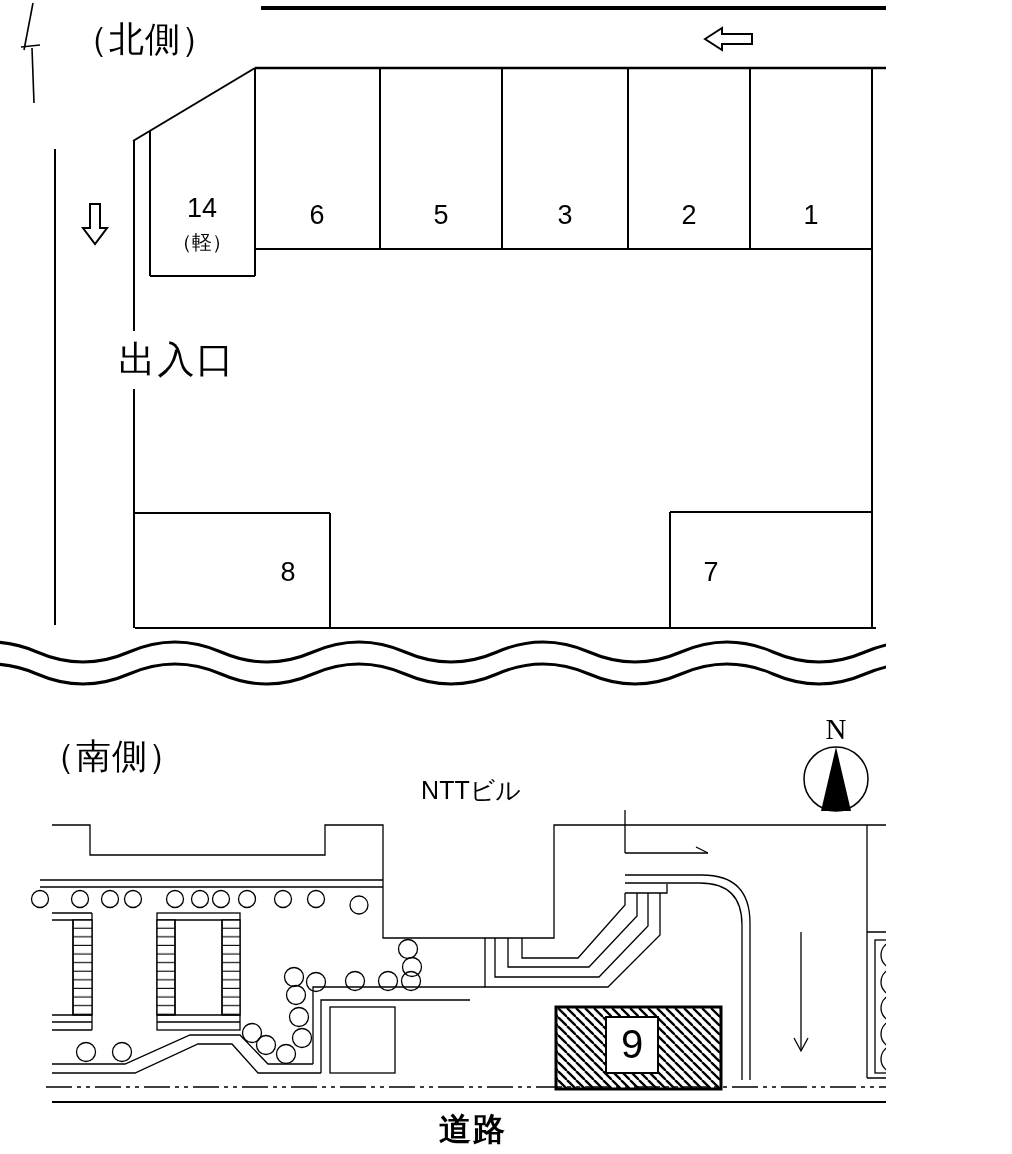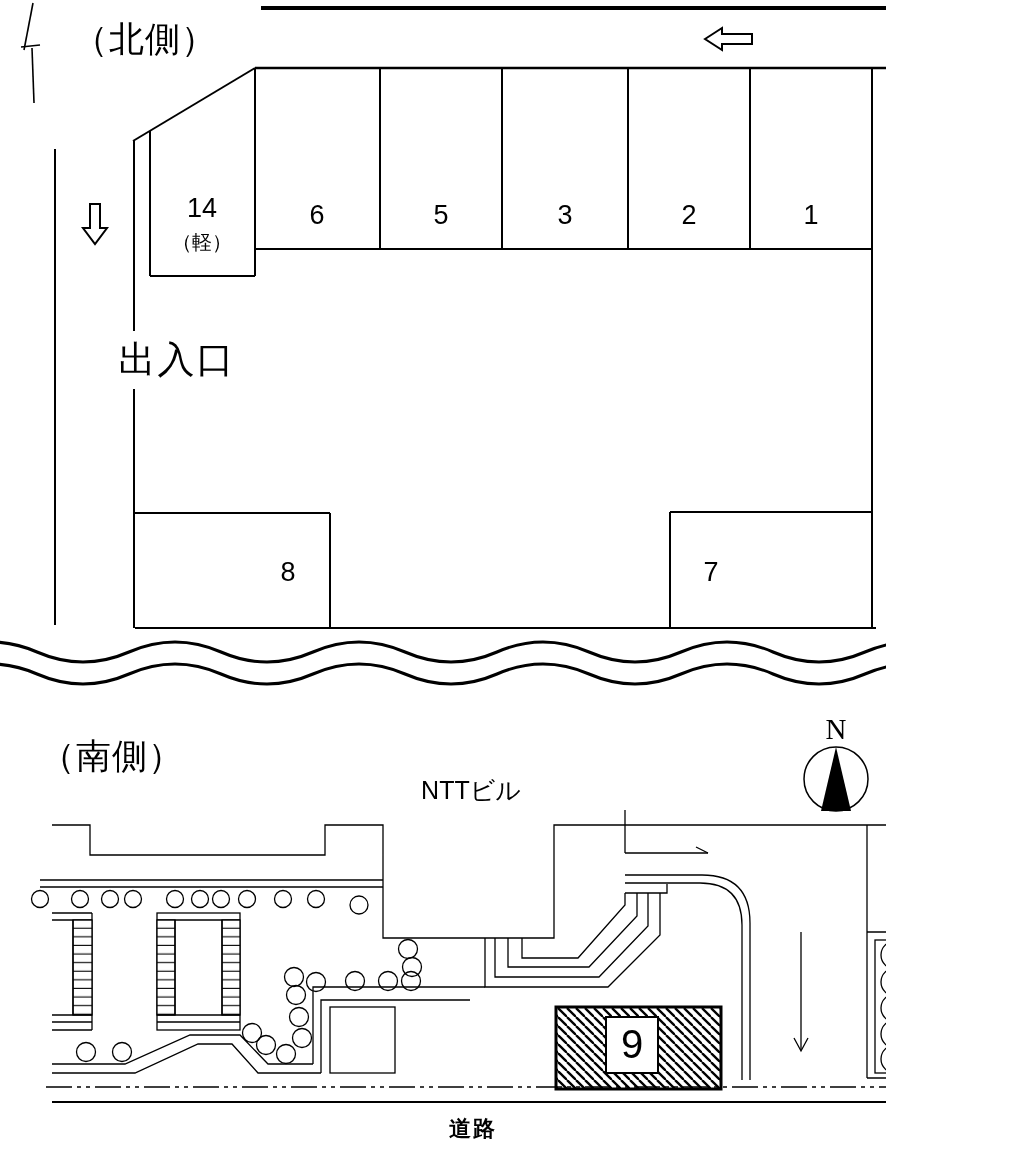--- a/index.html
+++ b/index.html
@@ -231,14 +231,14 @@
   <div class="lbl num" style="left:711px;top:572px;">7</div>
 
   <div class="lbl title" style="left:112px;top:755px;">（南側）</div>
 
   <div class="lbl" style="left:471px;top:790px;font-size:25px;">NTTビル</div>
 
   <div class="lbl serif" style="left:836px;top:729px;font-size:29px;">N</div>
 
   <div class="lbl big" style="left:632px;top:1044px;">9</div>
 
-  <div class="lbl" style="left:473px;top:1129px;font-size:22px;font-weight:600;letter-spacing:2px;">道路</div>
+  <div class="lbl" style="left:473px;top:1129px;font-size:32px;font-weight:600;letter-spacing:2px;">道路</div>
 </div>
 
 </body></html>

